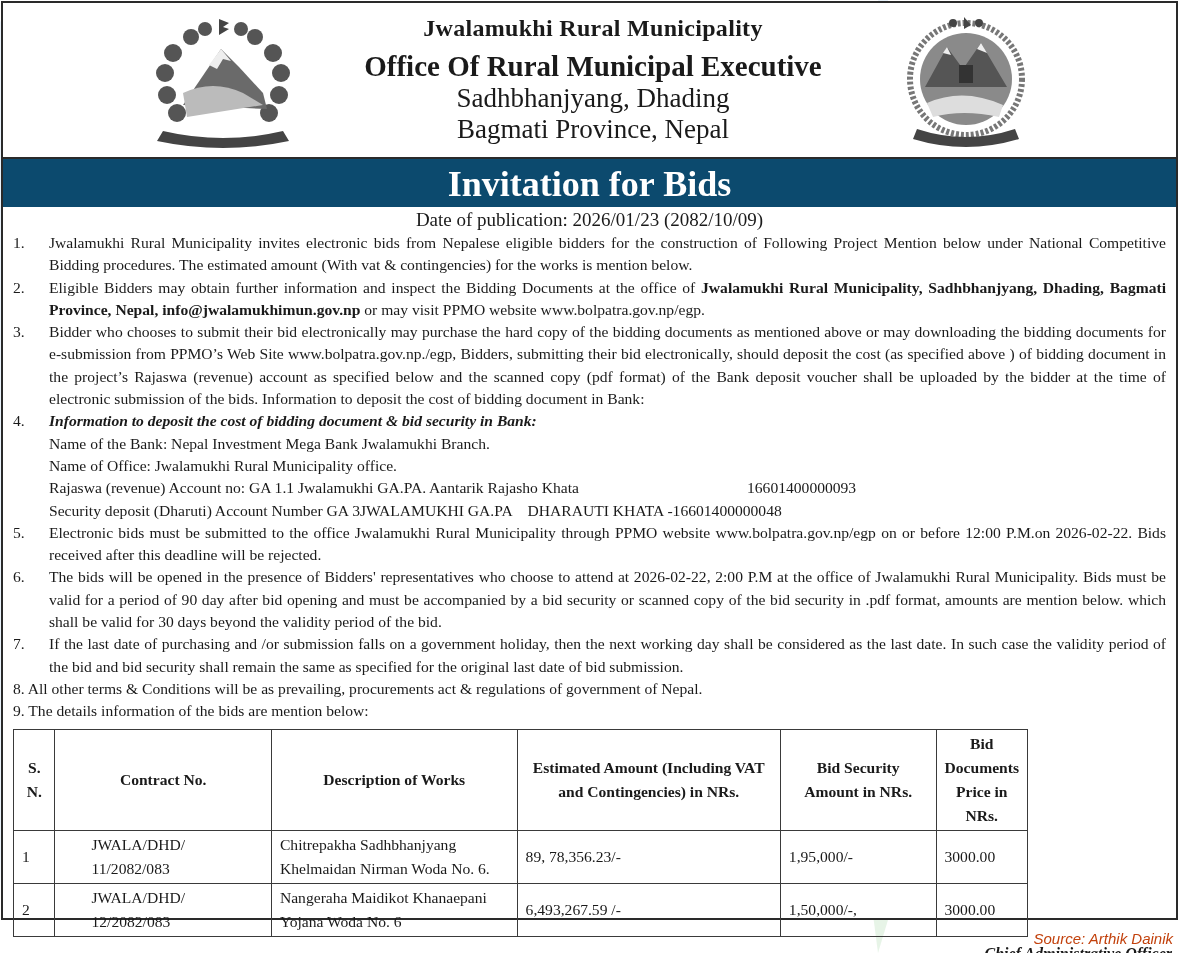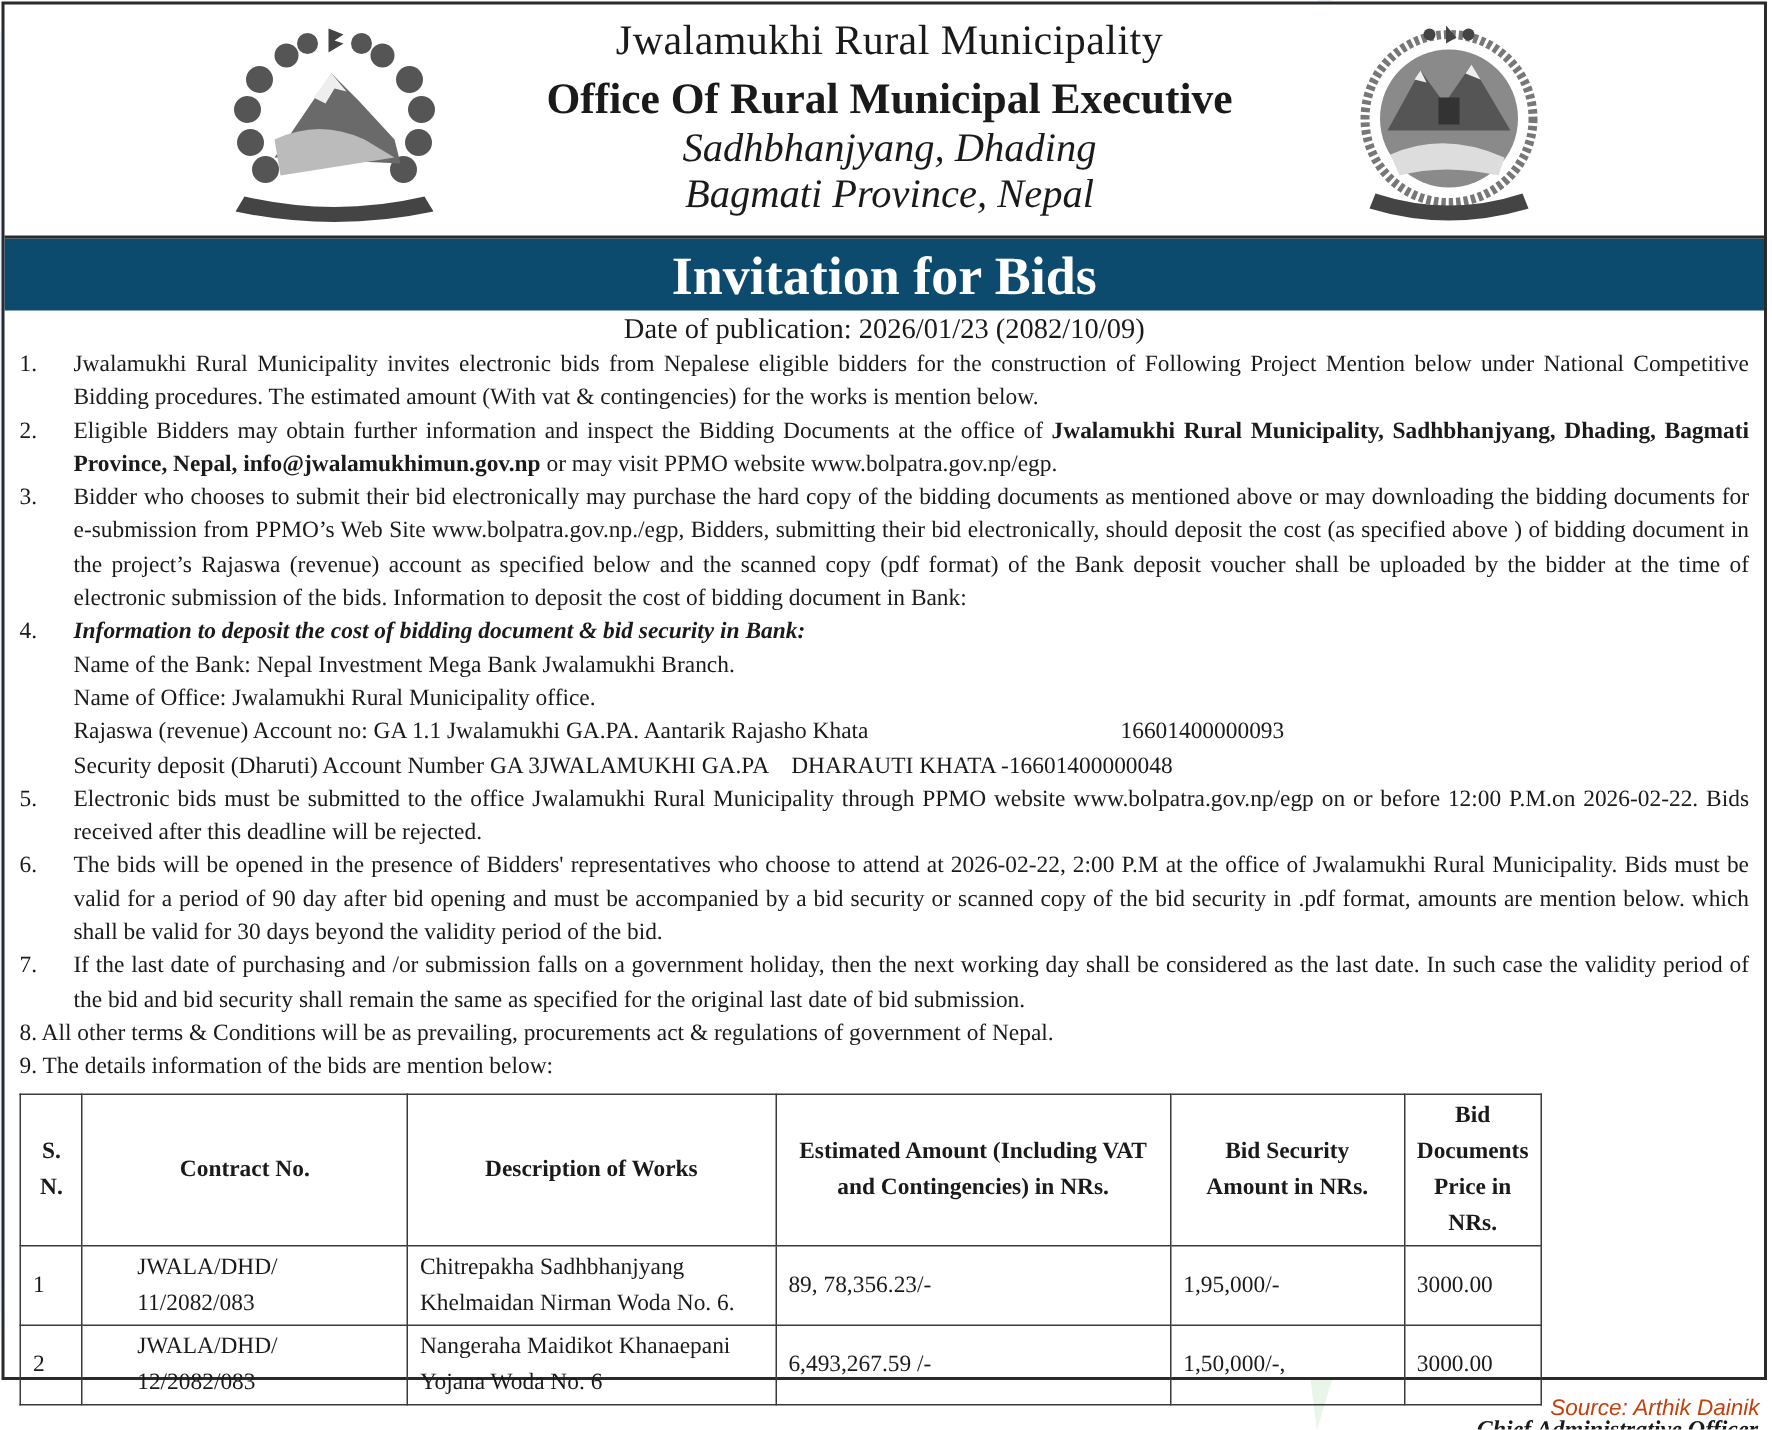--- a/index.html
+++ b/index.html
@@ -4,23 +4,23 @@
 <style>
   html, body { margin: 0; padding: 0; background: #ffffff; }
   body { width: 1181px; height: 953px; position: relative; overflow: hidden;
          font-family: "Liberation Serif", "DejaVu Serif", serif; color: #1a1a1a; }
   .notice { position: absolute; left: 1px; top: 1px; width: 1177px; height: 919px;
             border: 2px solid #2a2a2a; box-sizing: border-box; background: #fff; }
   .header { position: relative; height: 154px; border-bottom: 2px solid #2a2a2a; }
   .emblem-left { position: absolute; left: 140px; top: 10px; width: 160px; height: 138px; }
   .emblem-right { position: absolute; left: 900px; top: 14px; width: 126px; height: 134px; }
   .title-block { position: absolute; left: 300px; top: 4px; width: 580px; text-align: center; }
-  .t1 { font-size: 28px; font-weight: normal; line-height: 42px; letter-spacing: 0.3px; }
+  .t1 { font-size: 24px; font-weight: bold; line-height: 42px; letter-spacing: 0.3px; }
   .t2 { font-size: 29px; font-weight: bold; line-height: 34px; }
-  .t3 { font-size: 27px; font-style: italic; line-height: 31px; }
+  .t3 { font-size: 27px; line-height: 31px; }
   .banner { background: #0c4a6e; color: #fff; height: 48px; text-align: center;
             font-size: 36px; font-weight: bold; line-height: 50px; }
   .pubdate { text-align: center; font-size: 19px; line-height: 20px; margin-top: 3px; }
   .clauses { margin: 2px 10px 0 10px; font-size: 15.6px; line-height: 22.3px; }
   .clause { display: flex; text-align: justify; }
   .clause .num { width: 36px; flex: none; }
   .clause .body { flex: 1; }
   .plain { display: block; }
   .b { font-weight: bold; }
   .bi { font-weight: bold; font-style: italic; }

